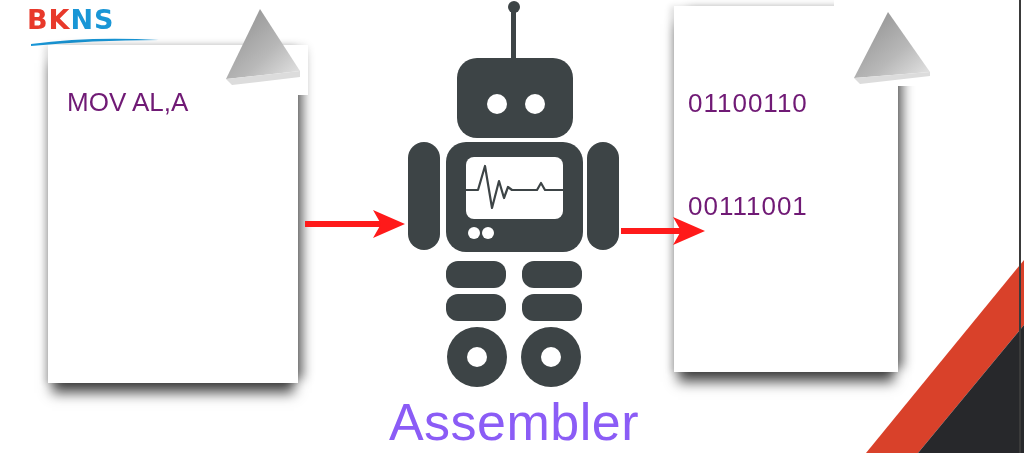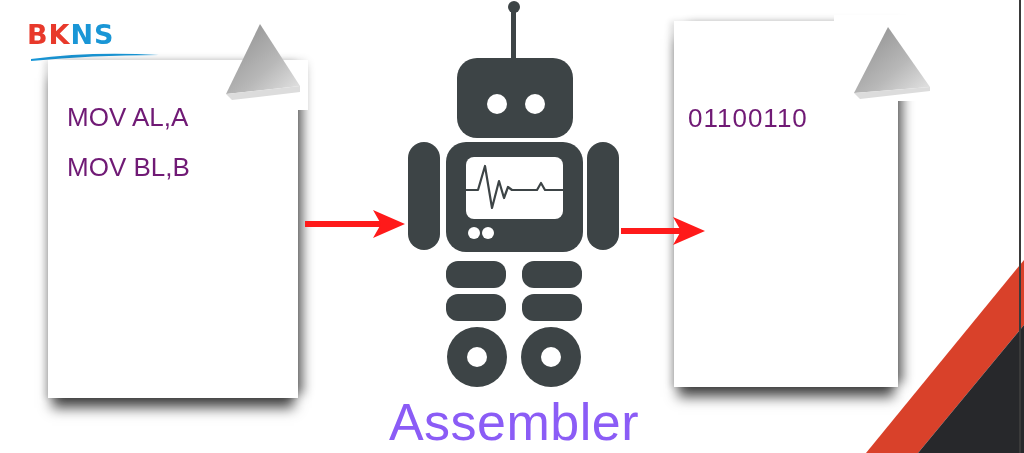--- a/index.html
+++ b/index.html
@@ -1,17 +1,17 @@
 <!DOCTYPE html>
 <html><head>
 <meta charset="utf-8">
 <style>
   html, body { margin:0; padding:0; }
   body { width:1024px; height:453px; background:#ffffff; position:relative; overflow:hidden; font-family:"Liberation Sans", sans-serif; }
-  .abs { position:absolute;margin-top:15px; }
+  .abs { position:absolute; }
 
   
   .logo { left:27px; top:4px; width:140px; height:46px; }
   .logo-text { position:absolute; left:0; top:0; font-family:"DejaVu Sans", sans-serif; font-weight:bold; font-size:27px; letter-spacing:1px; line-height:32px; }
   .logo-red { color:#e8392b; }
   .logo-blue { color:#1996d6; }
   .logo-swoosh { position:absolute; left:4px; top:34px; width:128px; height:8px; }
 
   
   .paper { background:#ffffff; box-shadow: -4px 0 6px rgba(0,0,0,0.12), 0 14px 12px -4px rgba(0,0,0,0.7), 10px 0 10px -4px rgba(0,0,0,0.45); }
@@ -42,37 +42,37 @@
         <stop offset="0" stop-color="#8a8a8a"></stop>
         <stop offset="0.6" stop-color="#b8b8b8"></stop>
         <stop offset="1" stop-color="#e6e6e6"></stop>
       </linearGradient>
     </defs>
     <rect x="0" y="38" width="100" height="50" fill="#ffffff"></rect>
     <polygon points="52,2 92,64 18,72" fill="url(#fg1)"></polygon>
     <polygon points="18,72 92,64 92,70 24,78" fill="#dcdcdc"></polygon>
   </svg>
   <div class="code-line" style="left:19px; top:42px; font-size:26px;">MOV AL,A</div>
-  <div class="code-line" style="left:19px; top:92px; font-size:26px;">MOV BL,B</div>
 </div>
 
 <div class="abs paper" style="left:674px; top:6px; width:224px; height:366px;">
   <svg class="fold" style="left:160px; top:-6px; width:100px; height:86px;" viewBox="0 0 100 86">
     <defs>
       <linearGradient id="fg2" x1="0" y1="0" x2="1" y2="1">
         <stop offset="0" stop-color="#8a8a8a"></stop>
         <stop offset="0.6" stop-color="#b8b8b8"></stop>
         <stop offset="1" stop-color="#e6e6e6"></stop>
       </linearGradient>
     </defs>
     <rect x="0" y="0" width="100" height="86" fill="#ffffff"></rect>
     <polygon points="54,12 96,72 20,78" fill="url(#fg2)"></polygon>
     <polygon points="20,78 96,72 96,76 26,84" fill="#dcdcdc"></polygon>
   </svg>
   <div class="code-line" style="left:14px; top:82px; font-size:26px; letter-spacing:1px;">01100110</div>
+  <div class="code-line" style="left:14px; top:185px; font-size:26px; letter-spacing:1px;">00111001</div>
 </div>
 
 <svg class="arrow" style="left:305px; top:208px; width:100px; height:34px;" viewBox="0 0 100 34">
   <rect x="0" y="13" width="80" height="6" fill="#ff1a1a"></rect>
   <polygon points="68,2 100,16 68,30 76,16" fill="#ff1a1a"></polygon>
 </svg>
 <svg class="arrow" style="left:621px; top:214px; width:84px; height:34px;" viewBox="0 0 84 34">
   <rect x="0" y="14" width="64" height="6" fill="#ff1a1a"></rect>
   <polygon points="52,3 84,17 52,31 60,17" fill="#ff1a1a"></polygon>
 </svg>

